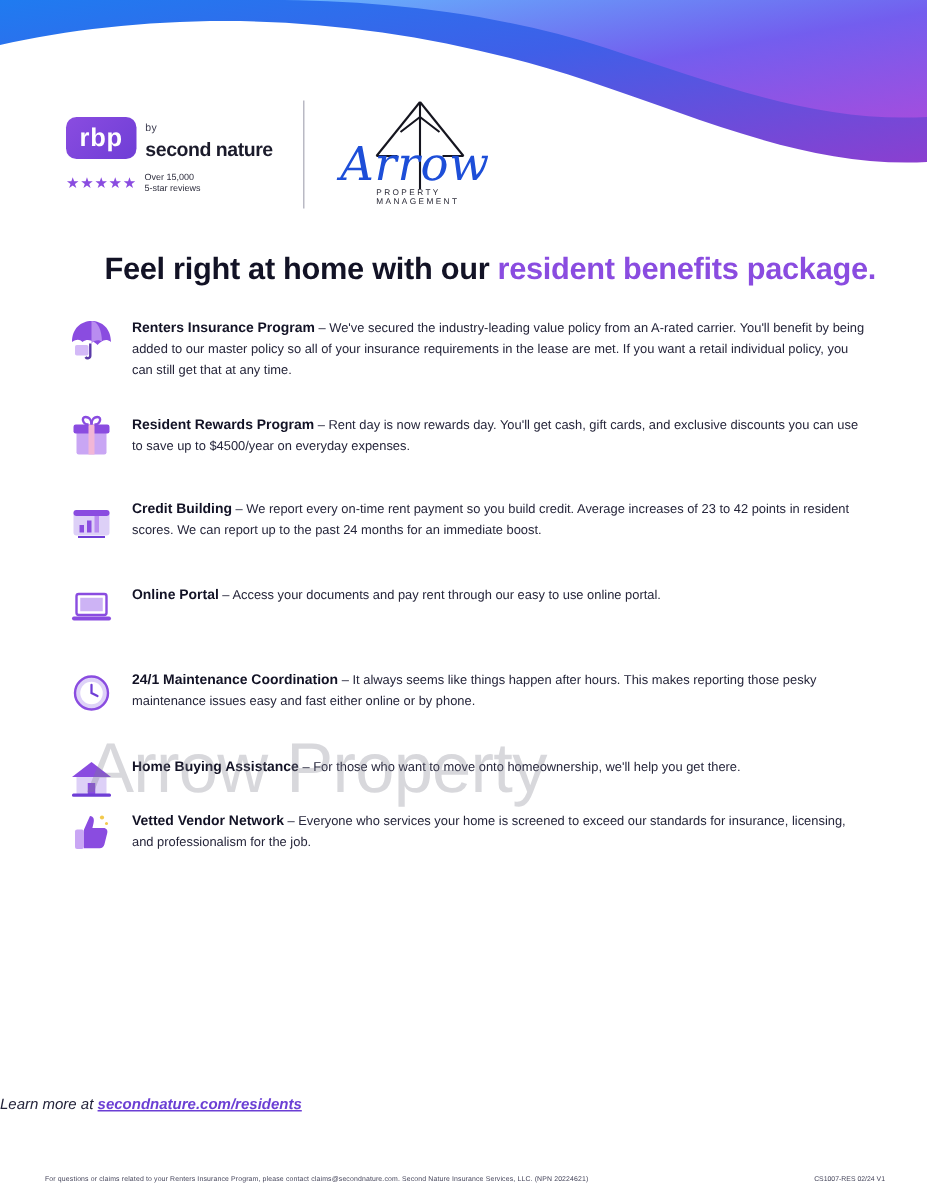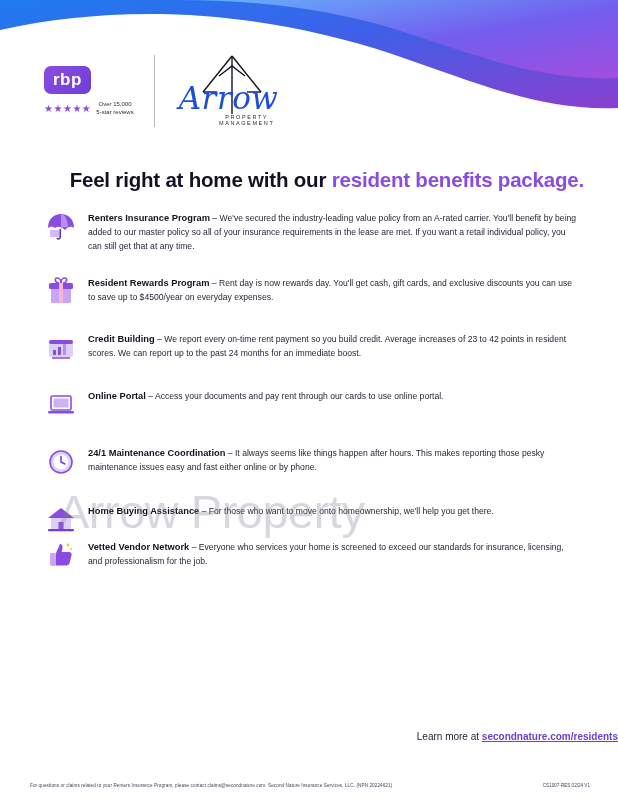--- a/index.html
+++ b/index.html
@@ -23,26 +23,25 @@
     width: 618px;
     height: 130px;
     overflow: hidden;
     pointer-events: none;
   }
   .wave-wrap svg { display: block; }
 
   
   .logo-row {
     position: absolute;
-    top: 50px;
+    top: 62px;
     left: 44px;
     display: flex;
     align-items: center;
     height: 82px;
-    text-align: center;
   }
   .rbp-block {
     display: flex;
     flex-direction: column;
     align-items: flex-start;
   }
   .rbp-top {
     display: flex;
     align-items: center;
     gap: 6px;
@@ -191,23 +190,24 @@
     pointer-events: none;
   }
   .watermark .wm2 { display: block; margin-left: 88px; }
 
   
   .learn-more {
     position: absolute;
     top: 731px;
     left: 0;
     width: 618px;
-    text-align: right;
+    text-align: left;
     font-size: 10px;
     color: #23233a;
+    font-style: italic;
   }
   .learn-more a {
     color: #6b3fd4;
     font-weight: bold;
     text-decoration: underline;
   }
   .fineprint {
     position: absolute;
     bottom: 12px;
     left: 30px;
@@ -242,20 +242,24 @@
     </defs>
     <path d="M618,0 L618,108 C540,112 470,80 392,54 C314,28 230,14 150,14 C96,14 44,20 0,30 L0,0 Z" fill="url(#gradA)"></path>
     <path d="M618,0 L618,78 C545,82 478,56 404,32 C330,8 250,0 180,0 Z" fill="url(#gradB)" opacity="0.85"></path>
   </svg>
 </div>
 
 <div class="logo-row">
   <div class="rbp-block">
     <div class="rbp-top">
       <span class="rbp-badge">rbp</span>
+      <span class="sn-text">
+        <span class="sn-by">by</span><br>
+        <span class="sn-name">second nature</span>
+      </span>
     </div>
     <div class="rbp-reviews">
       <span class="stars">★★★★★</span>
       <span class="review-text">
         <span>Over 15,000</span><br>
         <span>5-star reviews</span>
       </span>
     </div>
   </div>
 
@@ -330,21 +334,21 @@
 
   <div class="benefit b-3">
     <div class="benefit-icon">
       <svg width="34" height="32" viewBox="0 0 34 32" xmlns="http://www.w3.org/2000/svg">
         <rect x="7" y="8" width="20" height="14" rx="1.5" fill="#ffffff" stroke="#8a4ce0" stroke-width="1.6"></rect>
         <rect x="9.5" y="10.5" width="15" height="9" fill="#cdb3f5"></rect>
         <rect x="4" y="23" width="26" height="2.6" rx="1.3" fill="#8a4ce0"></rect>
       </svg>
     </div>
     <div class="benefit-body">
-      <span class="benefit-title">Online Portal</span><span class="dash"> – </span><span>Access your documents and pay rent through our cards to use online portal.</span>
+      <span class="benefit-title">Online Portal</span><span class="dash"> – </span><span>Access your documents and pay rent through our easy to use online portal.</span>
     </div>
   </div>
 
   <div class="benefit b-4">
     <div class="benefit-icon">
       <svg width="34" height="32" viewBox="0 0 34 32" xmlns="http://www.w3.org/2000/svg">
         <circle cx="17" cy="17" r="11" fill="#ded2f8" stroke="#8a4ce0" stroke-width="1.6"></circle>
         <circle cx="17" cy="17" r="7.5" fill="#ffffff"></circle>
         <path d="M17,11.5 L17,17 L21,19" stroke="#6f3ed6" stroke-width="1.5" fill="none" stroke-linecap="round"></path>
       </svg>

